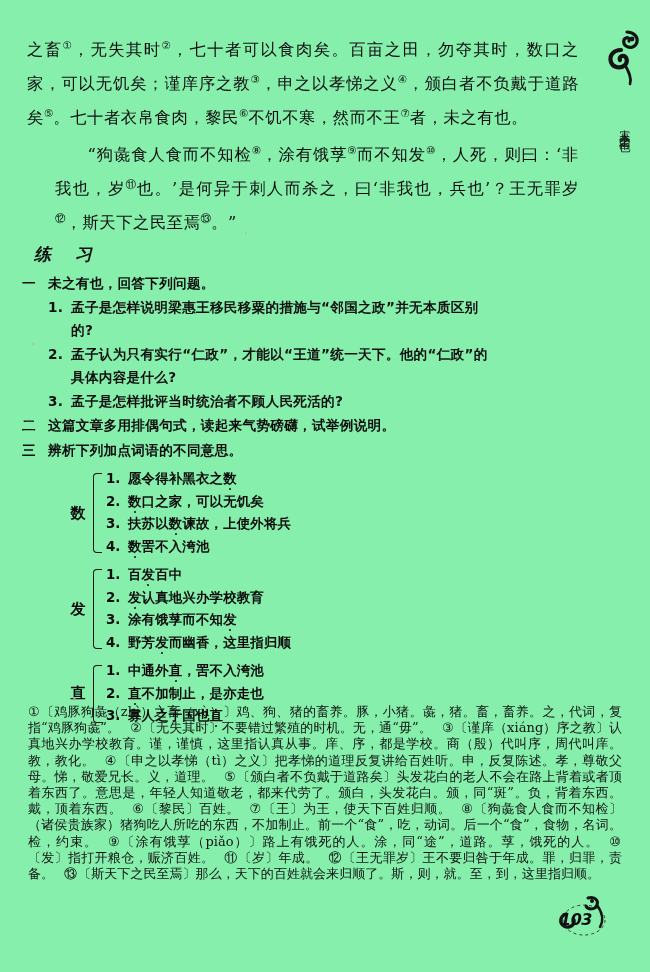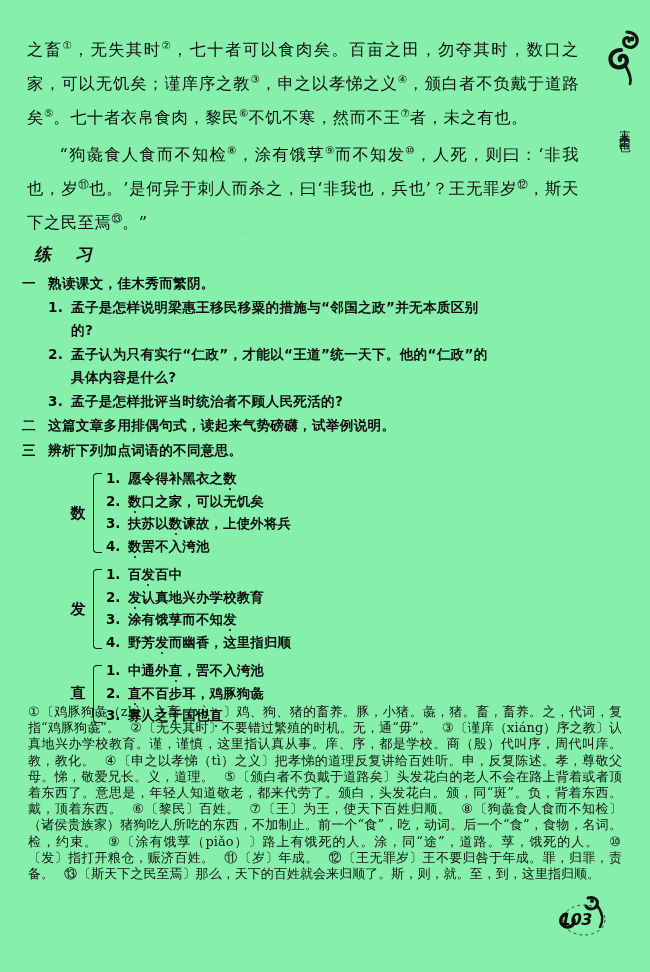--- a/index.html
+++ b/index.html
@@ -52,21 +52,21 @@
   }
   .classic-p {
     font-size: 16.3px;
     line-height: 29.5px;
     letter-spacing: 0.6px;
     text-align: justify;
     margin: 0;
     color: #0d0d0d;
     font-family: "DejaVu Serif", "Liberation Serif", serif;
   }
-  .classic-p.indent { text-indent: 2em; margin-top: 3px; }
+  .classic-p.indent { text-indent: 2em; margin-top: 3px; margin-left: 28px; }
   .fn-mark {
     font-size: 10.5px;
     vertical-align: super;
     letter-spacing: 0;
   }
 
   
   #exercise-heading {
     position: absolute;
     left: 34px;
@@ -230,21 +230,21 @@
     <p class="classic-p"><span>之畜</span><span class="fn-mark">①</span><span>，无失其时</span><span class="fn-mark">②</span><span>，七十者可以食肉矣。百亩之田，勿夺其时，数口之家，可以无饥矣；谨庠序之教</span><span class="fn-mark">③</span><span>，申之以孝悌之义</span><span class="fn-mark">④</span><span>，颁白者不负戴于道路矣</span><span class="fn-mark">⑤</span><span>。七十者衣帛食肉，黎民</span><span class="fn-mark">⑥</span><span>不饥不寒，然而不王</span><span class="fn-mark">⑦</span><span>者，未之有也。</span></p>
     <p class="classic-p indent"><span>“狗彘食人食而不知检</span><span class="fn-mark">⑧</span><span>，涂有饿莩</span><span class="fn-mark">⑨</span><span>而不知发</span><span class="fn-mark">⑩</span><span>，人死，则曰：‘非我也，岁</span><span class="fn-mark">⑪</span><span>也。’是何异于刺人而杀之，曰‘非我也，兵也’？王无罪岁</span><span class="fn-mark">⑫</span><span>，斯天下之民至焉</span><span class="fn-mark">⑬</span><span>。”</span></p>
   </div>
 
   <div id="exercise-heading">练 习</div>
 
   <div id="exercises">
     <div class="ex-block">
       <div class="ex-row">
         <span class="ex-num">一</span>
-        <span class="ex-text">熟读课文，佳木秀而繁阴。</span>
+        <span class="ex-text">未之有也，回答下列问题。</span>
       </div>
       <div class="sub-list">
         <div class="sub-row">
           <span class="sub-num">1.</span>
           <span class="sub-text">孟子是怎样说明梁惠王移民移粟的措施与“邻国之政”并无本质区别的?</span>
         </div>
         <div class="sub-row">
           <span class="sub-num">2.</span>
           <span class="sub-text">孟子认为只有实行“仁政”，才能以“王道”统一天下。他的“仁政”的具体内容是什么?</span>
         </div>
@@ -318,21 +318,21 @@
     <div class="wordgroup">
       <span class="wg-char">直</span>
       <span class="wg-brace"></span>
       <span class="wg-items">
           <div class="wg-item">
             <span class="n">1.</span>
             <span class="t"><span>中通外</span><span class="dotted">直</span><span>，罟不入洿池</span></span>
           </div>
           <div class="wg-item">
             <span class="n">2.</span>
-            <span class="t"><span class="dotted">直</span><span>不百步耳，鸡豚狗彘</span></span>
+            <span class="t"><span class="dotted">直</span><span>不加制止，是亦走也</span></span>
           </div>
           <div class="wg-item">
             <span class="n">3.</span>
             <span class="t"><span>寡人之于国也</span><span class="dotted">直</span></span>
           </div>
         </span>
     </div>
   </div>
 
   <div id="footnotes"><span class="note"><span class="num">①</span><span>〔鸡豚狗彘（zhì）之畜（xù）〕鸡、狗、猪的畜养。豚，小猪。彘，猪。畜，畜养。之，代词，复指“鸡豚狗彘”。</span></span><span class="note"><span class="num">②</span><span>〔无失其时〕不要错过繁殖的时机。无，通“毋”。</span></span><span class="note"><span class="num">③</span><span>〔谨庠（xiáng）序之教〕认真地兴办学校教育。谨，谨慎，这里指认真从事。庠、序，都是学校。商（殷）代叫序，周代叫庠。教，教化。</span></span><span class="note"><span class="num">④</span><span>〔申之以孝悌（tì）之义〕把孝悌的道理反复讲给百姓听。申，反复陈述。孝，尊敬父母。悌，敬爱兄长。义，道理。</span></span><span class="note"><span class="num">⑤</span><span>〔颁白者不负戴于道路矣〕头发花白的老人不会在路上背着或者顶着东西了。意思是，年轻人知道敬老，都来代劳了。颁白，头发花白。颁，同“斑”。负，背着东西。戴，顶着东西。</span></span><span class="note"><span class="num">⑥</span><span>〔黎民〕百姓。</span></span><span class="note"><span class="num">⑦</span><span>〔王〕为王，使天下百姓归顺。</span></span><span class="note"><span class="num">⑧</span><span>〔狗彘食人食而不知检〕（诸侯贵族家）猪狗吃人所吃的东西，不加制止。前一个“食”，吃，动词。后一个“食”，食物，名词。检，约束。</span></span><span class="note"><span class="num">⑨</span><span>〔涂有饿莩（piǎo）〕路上有饿死的人。涂，同“途”，道路。莩，饿死的人。</span></span><span class="note"><span class="num">⑩</span><span>〔发〕指打开粮仓，赈济百姓。</span></span><span class="note"><span class="num">⑪</span><span>〔岁〕年成。</span></span><span class="note"><span class="num">⑫</span><span>〔王无罪岁〕王不要归咎于年成。罪，归罪，责备。</span></span><span class="note"><span class="num">⑬</span><span>〔斯天下之民至焉〕那么，天下的百姓就会来归顺了。斯，则，就。至，到，这里指归顺。</span></span></div>

